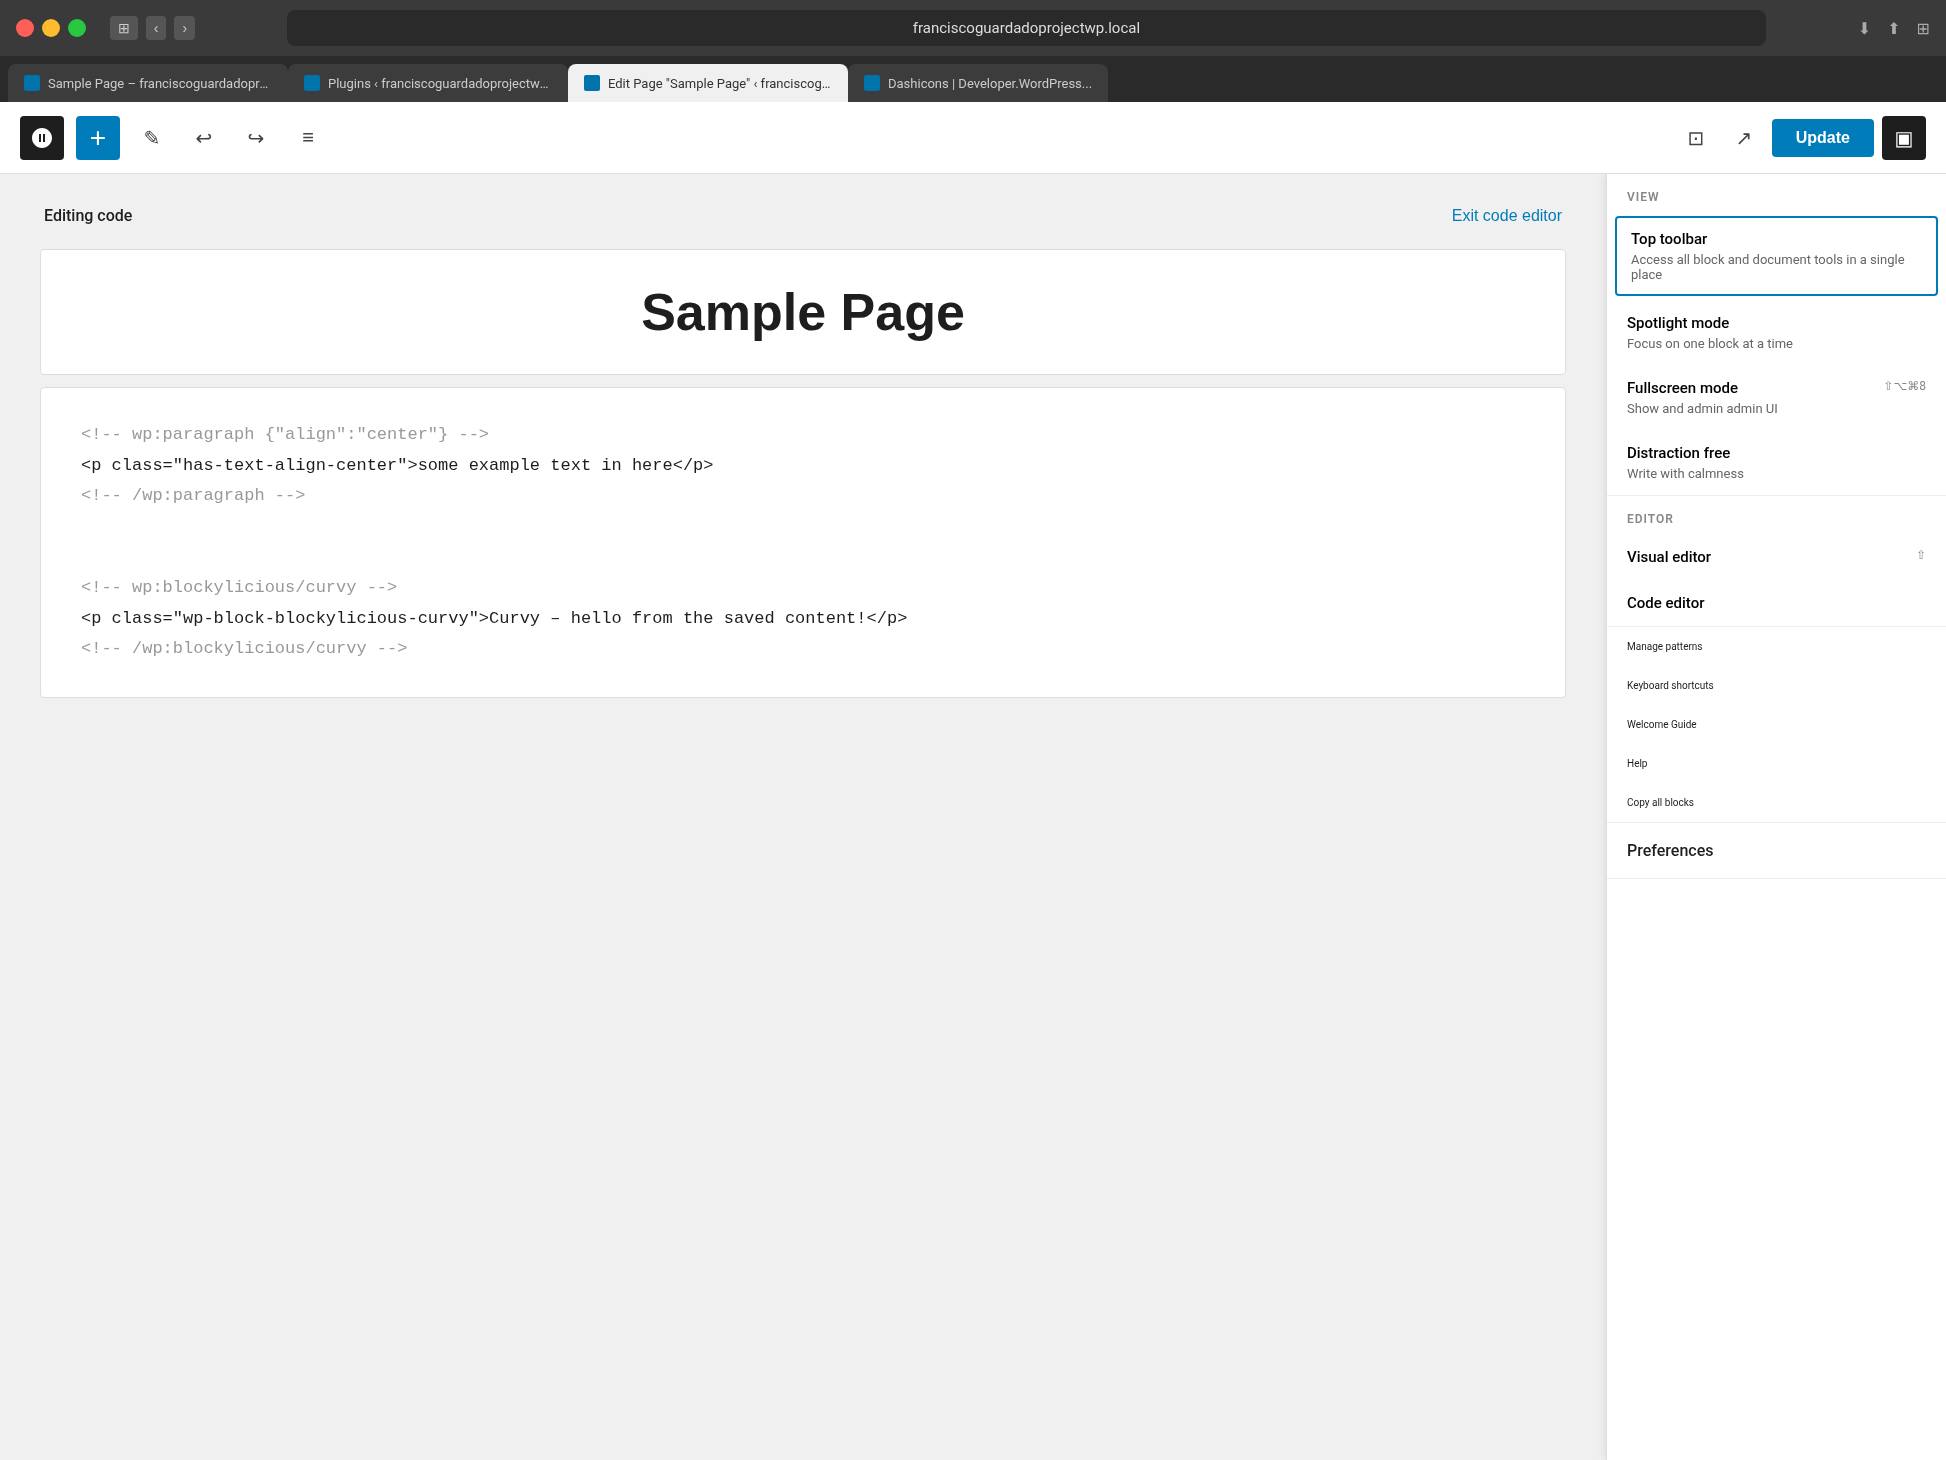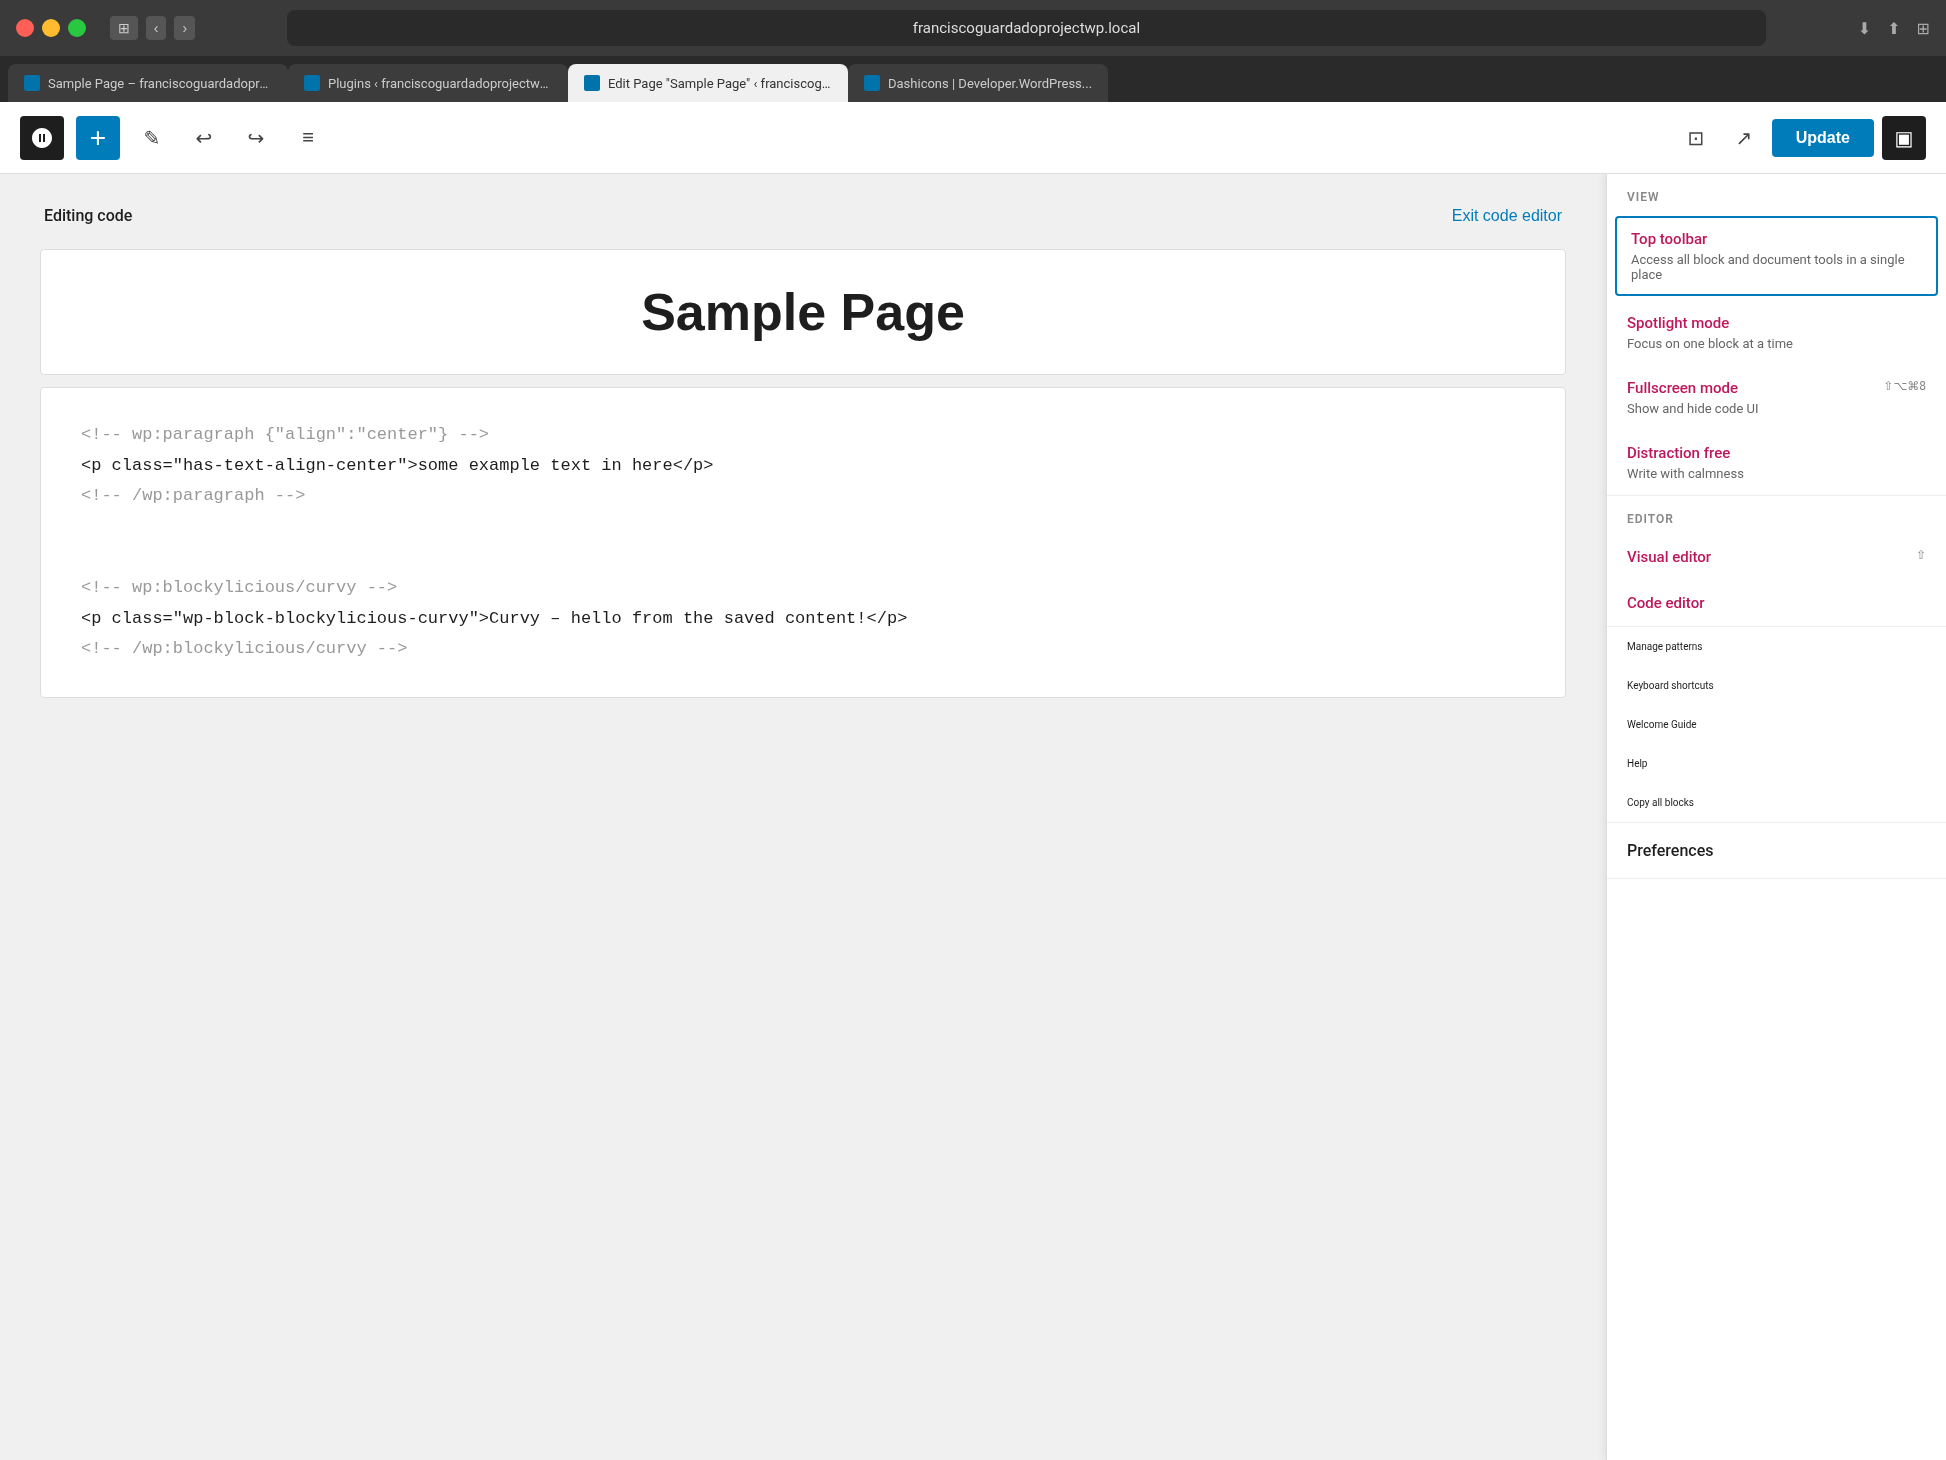--- a/index.html
+++ b/index.html
@@ -292,21 +292,21 @@
       gap: 4px;
     }
     .panel-item.active {
       border: 2px solid #007cba;
       border-radius: 4px;
       margin: 4px 8px;
       padding: 12px 14px;
     }
     .panel-item-title {
       font-size: 15px;
-      color: #be185d;
+      color: #000000;
       font-weight: 500;
     }
     .panel-item-desc {
       font-size: 13px;
       color: #666;
     }
     .panel-item-row {
       display: flex;
       align-items: flex-start;
       justify-content: space-between;
@@ -467,21 +467,21 @@
         <div class="panel-item">
           <div class="panel-item-title">Spotlight mode</div>
           <div class="panel-item-desc">Focus on one block at a time</div>
         </div>
 
         <div class="panel-item">
           <div class="panel-item-row">
             <div class="panel-item-title">Fullscreen mode</div>
             <div class="panel-item-shortcut">⇧⌥⌘8</div>
           </div>
-          <div class="panel-item-desc">Show and hide code UI</div>
+          <div class="panel-item-desc">Show and admin admin UI</div>
         </div>
 
         <div class="panel-item">
           <div class="panel-item-title">Distraction free</div>
           <div class="panel-item-desc">Write with calmness</div>
         </div>
       </div>
 
       <div class="panel-section">
         <div class="panel-section-header">EDITOR</div>

